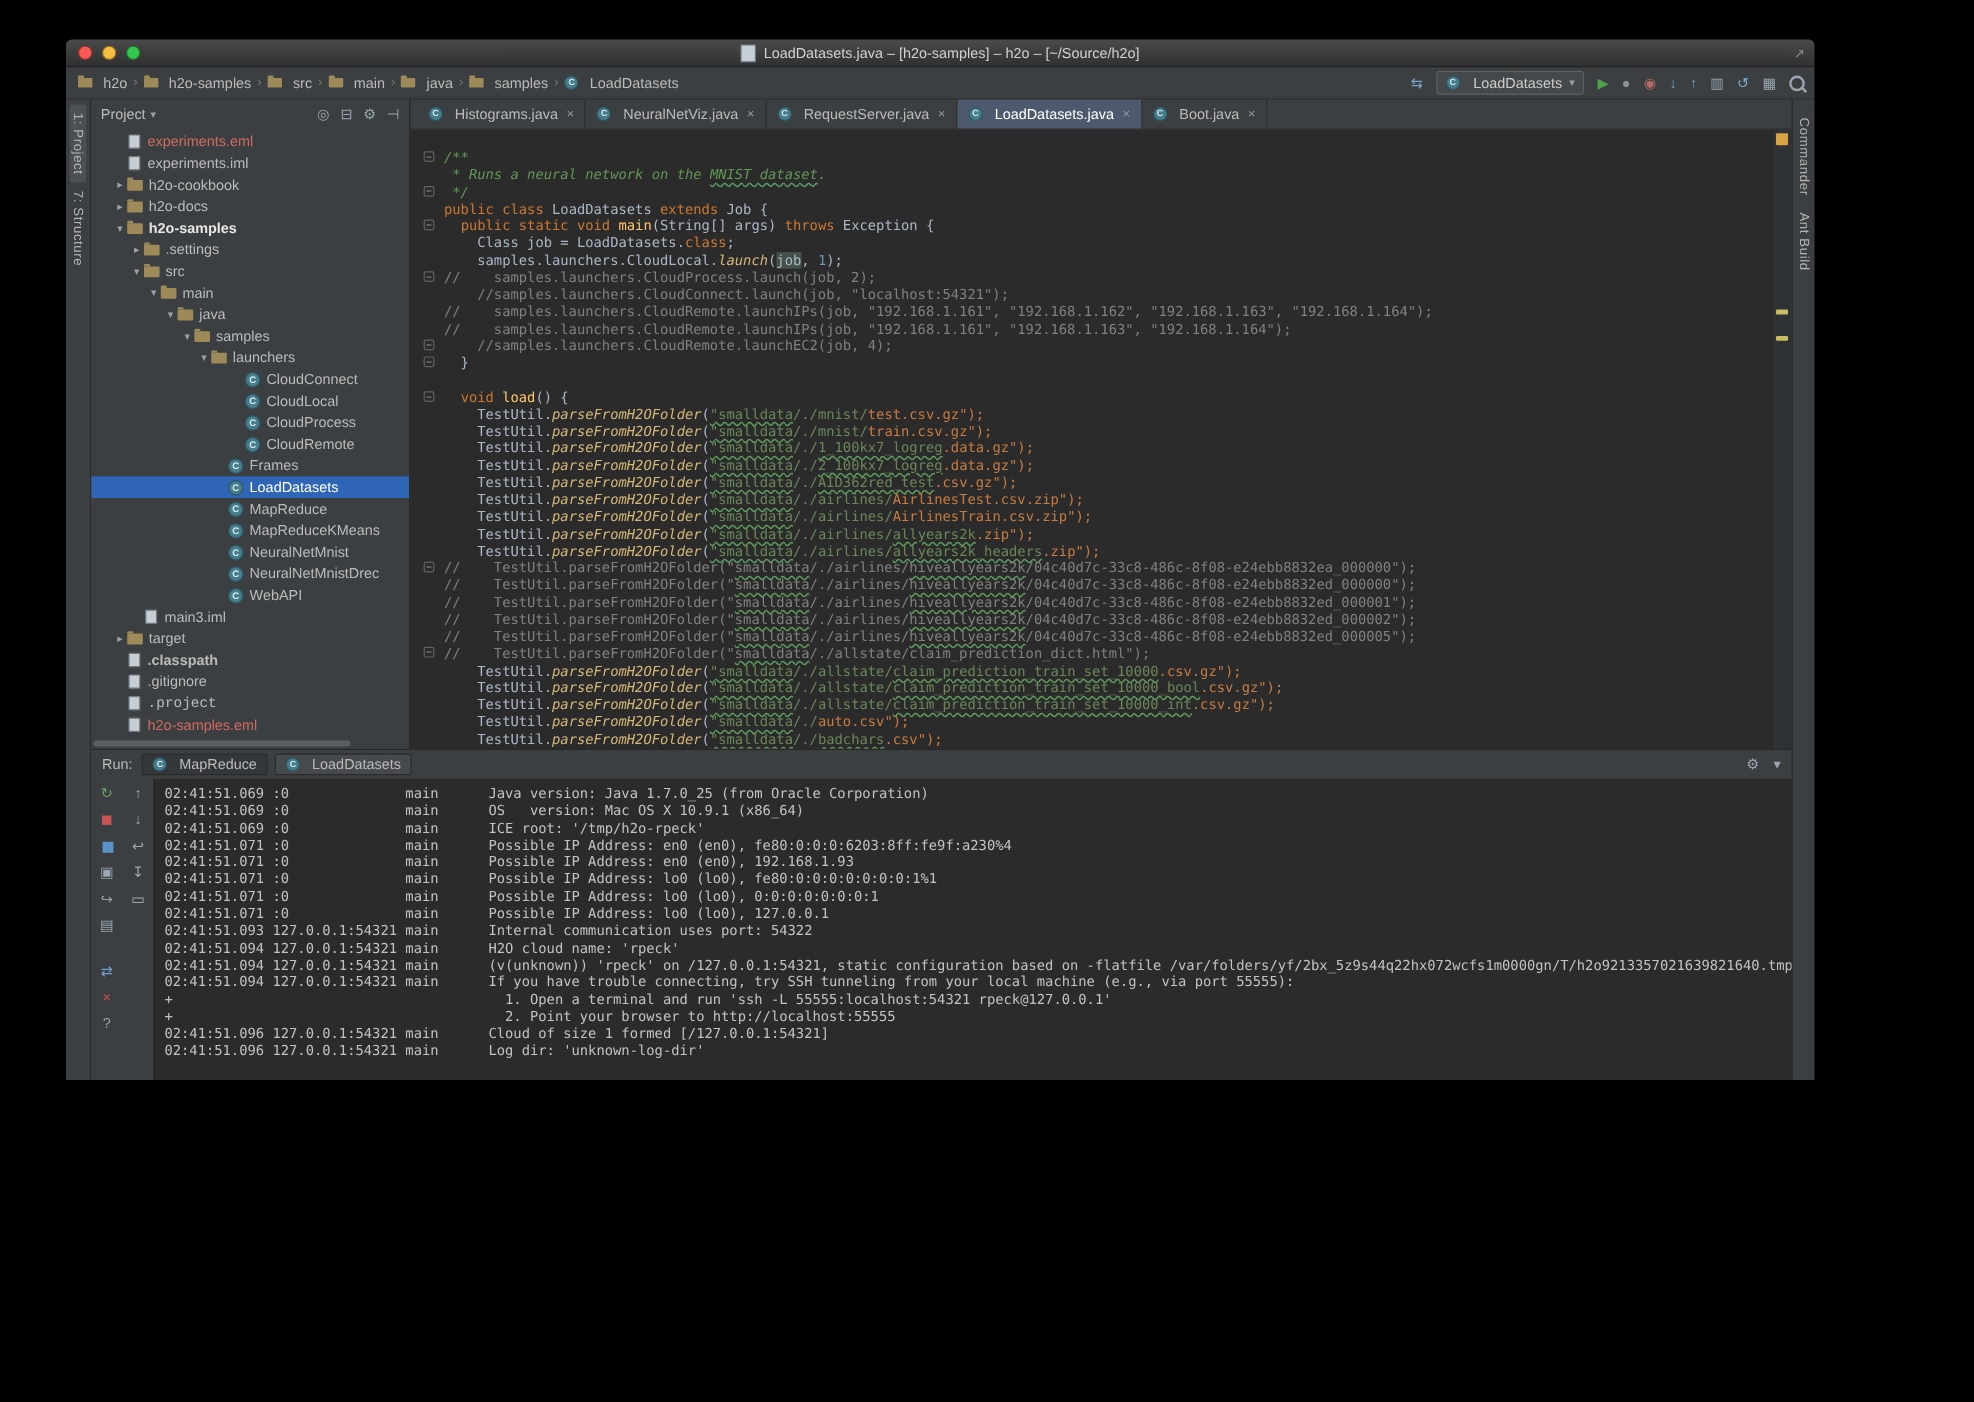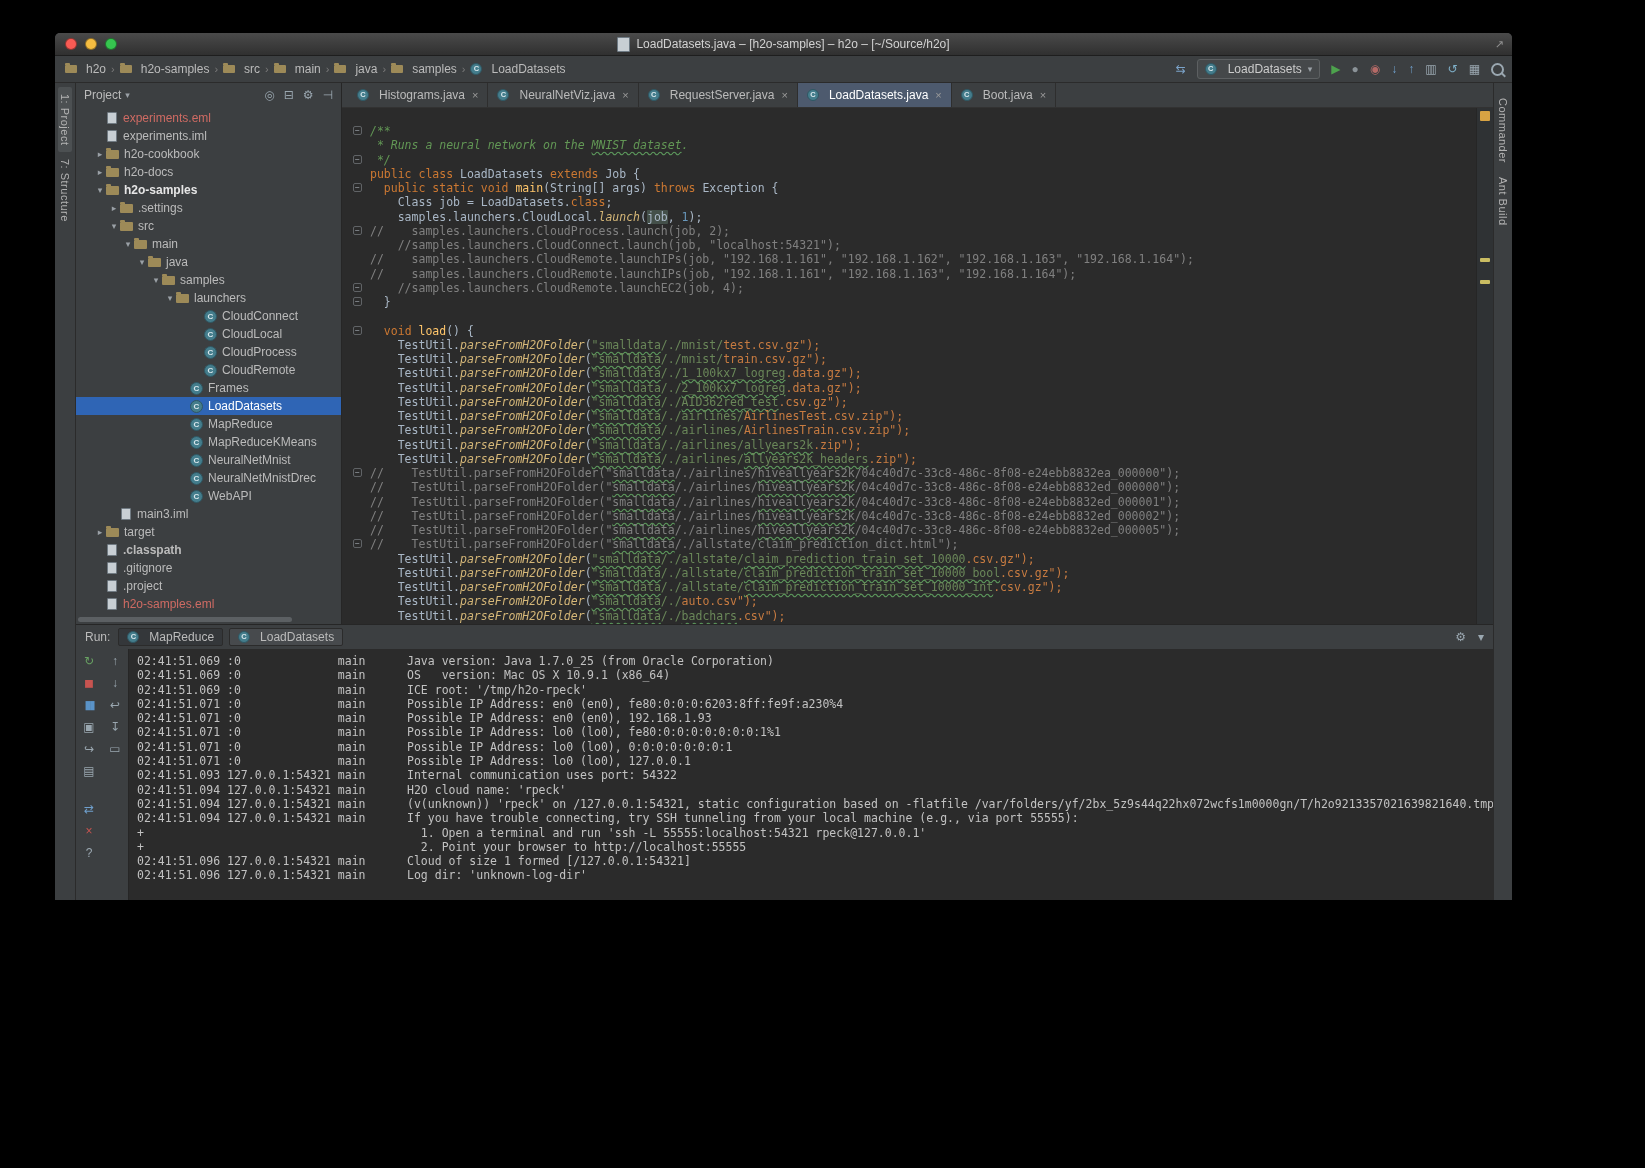--- a/index.html
+++ b/index.html
@@ -340,21 +340,21 @@
                 <div class="trow" style="padding-left: 18px; font-weight: bold;">
                   <span class="tarrow"></span>
                   <span class="ifile"></span>
                   <span class="tlabel">.classpath</span>
                 </div>
                 <div class="trow" style="padding-left: 18px;">
                   <span class="tarrow"></span>
                   <span class="ifile"></span>
                   <span class="tlabel">.gitignore</span>
                 </div>
-                <div class="trow" style="padding-left: 18px;">
+                <div class="trow" style="padding-left: 18px; font-family: Liberation Mono, monospace;">
                   <span class="tarrow"></span>
                   <span class="ifile"></span>
                   <span class="tlabel">.project</span>
                 </div>
                 <div class="trow" style="padding-left: 18px; text-align: right;">
                   <span class="tarrow"></span>
                   <span class="ifile"></span>
                   <span class="tlabel" style="color: rgb(207, 107, 99);">h2o-samples.eml</span>
                 </div>
               </div>

